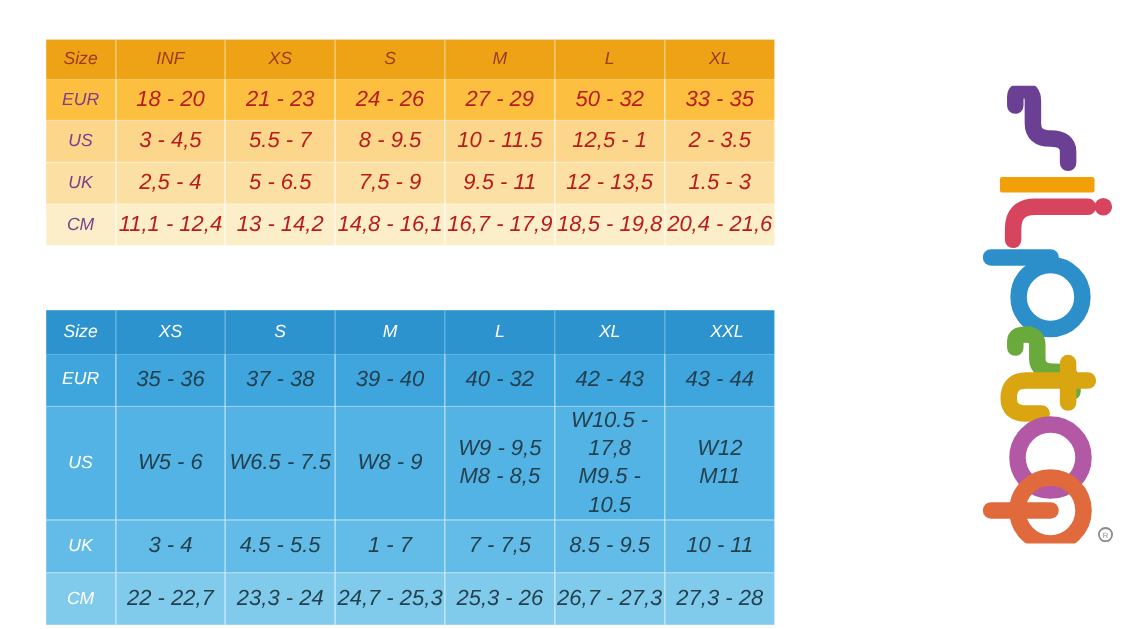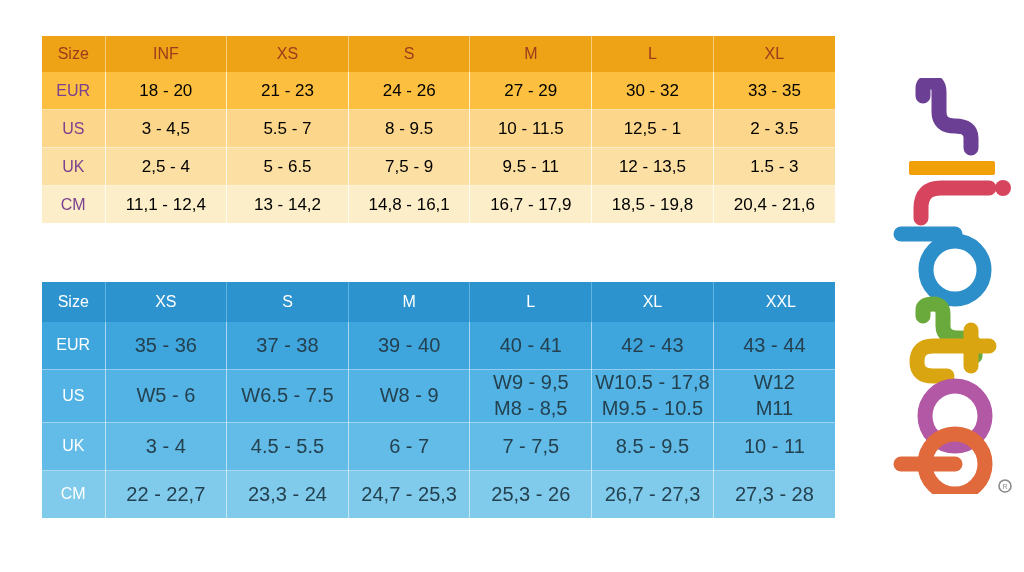--- a/index.html
+++ b/index.html
@@ -34,22 +34,23 @@
   .chart-title {
     font-size: 19px;
     color: #2f3b4a;
     letter-spacing: 0.1px;
     margin: 0 0 8px 1px;
     font-weight: 400;
   }
 
   table.size-table {
     border-collapse: collapse;
-    width: 793px;
+    width: 662px;
     table-layout: fixed;
+    font-style: italic;
   }
   table.size-table td,
   table.size-table th {
     text-align: center;
     vertical-align: middle;
     font-weight: 400;
     padding: 0;
   }
   
   table.size-table col.label-col { width: 63px; }
@@ -65,22 +66,22 @@
   #kids-table th:last-child { border-right: none; }
   #kids-table th.label-head { color: #9c3b1e; }
 
   #kids-table tr.r-eur td { background: #fcbf3f; }
   #kids-table tr.r-us  td { background: #fcd68a; }
   #kids-table tr.r-uk  td { background: #fcdfa2; }
   #kids-table tr.r-cm  td { background: #fbeec8; }
 
   #kids-table td {
     height: 37px;
-    font-size: 17px;
-    color: #000000;
+    font-size: 20px;
+    color: #b91c1c;
     border-right: 1px solid rgba(255,255,255,0.75);
     border-bottom: 1px solid rgba(255,255,255,0.55);
   }
   #kids-table td:last-child { border-right: none; }
   #kids-table tr:last-child td { border-bottom: none; }
   #kids-table td.rowlabel {
     color: #7b3f8f;
     font-size: 16px;
   }
 
@@ -155,21 +156,21 @@
           <th>XL</th>
         </tr>
       </thead>
       <tbody>
         <tr class="r-eur">
           <td class="rowlabel">EUR</td>
           <td>18 - 20</td>
           <td>21 - 23</td>
           <td>24 - 26</td>
           <td>27 - 29</td>
-          <td>30 - 32</td>
+          <td>50 - 32</td>
           <td>33 - 35</td>
         </tr>
         <tr class="r-us">
           <td class="rowlabel">US</td>
           <td>3 - 4,5</td>
           <td>5.5 - 7</td>
           <td>8 - 9.5</td>
           <td>10 - 11.5</td>
           <td>12,5 - 1</td>
           <td>2 - 3.5</td>
@@ -217,21 +218,21 @@
           <th>XL</th>
           <th>XXL</th>
         </tr>
       </thead>
       <tbody>
         <tr class="r-eur">
           <td class="rowlabel">EUR</td>
           <td>35 - 36</td>
           <td>37 - 38</td>
           <td>39 - 40</td>
-          <td>40 - 41</td>
+          <td>40 - 32</td>
           <td>42 - 43</td>
           <td>43 - 44</td>
         </tr>
         <tr class="r-us">
           <td class="rowlabel">US</td>
           <td class="multiline">
               <span class="cell-lines">
                 <span>W5 - 6</span>
               </span>
             </td>
@@ -261,21 +262,21 @@
               <span class="cell-lines">
                 <span>W12</span>
                 <span>M11</span>
               </span>
             </td>
         </tr>
         <tr class="r-uk">
           <td class="rowlabel">UK</td>
           <td>3 - 4</td>
           <td>4.5 - 5.5</td>
-          <td>6 - 7</td>
+          <td>1 - 7</td>
           <td>7 - 7,5</td>
           <td>8.5 - 9.5</td>
           <td>10 - 11</td>
         </tr>
         <tr class="r-cm">
           <td class="rowlabel">CM</td>
           <td>22 - 22,7</td>
           <td>23,3 - 24</td>
           <td>24,7 - 25,3</td>
           <td>25,3 - 26</td>

